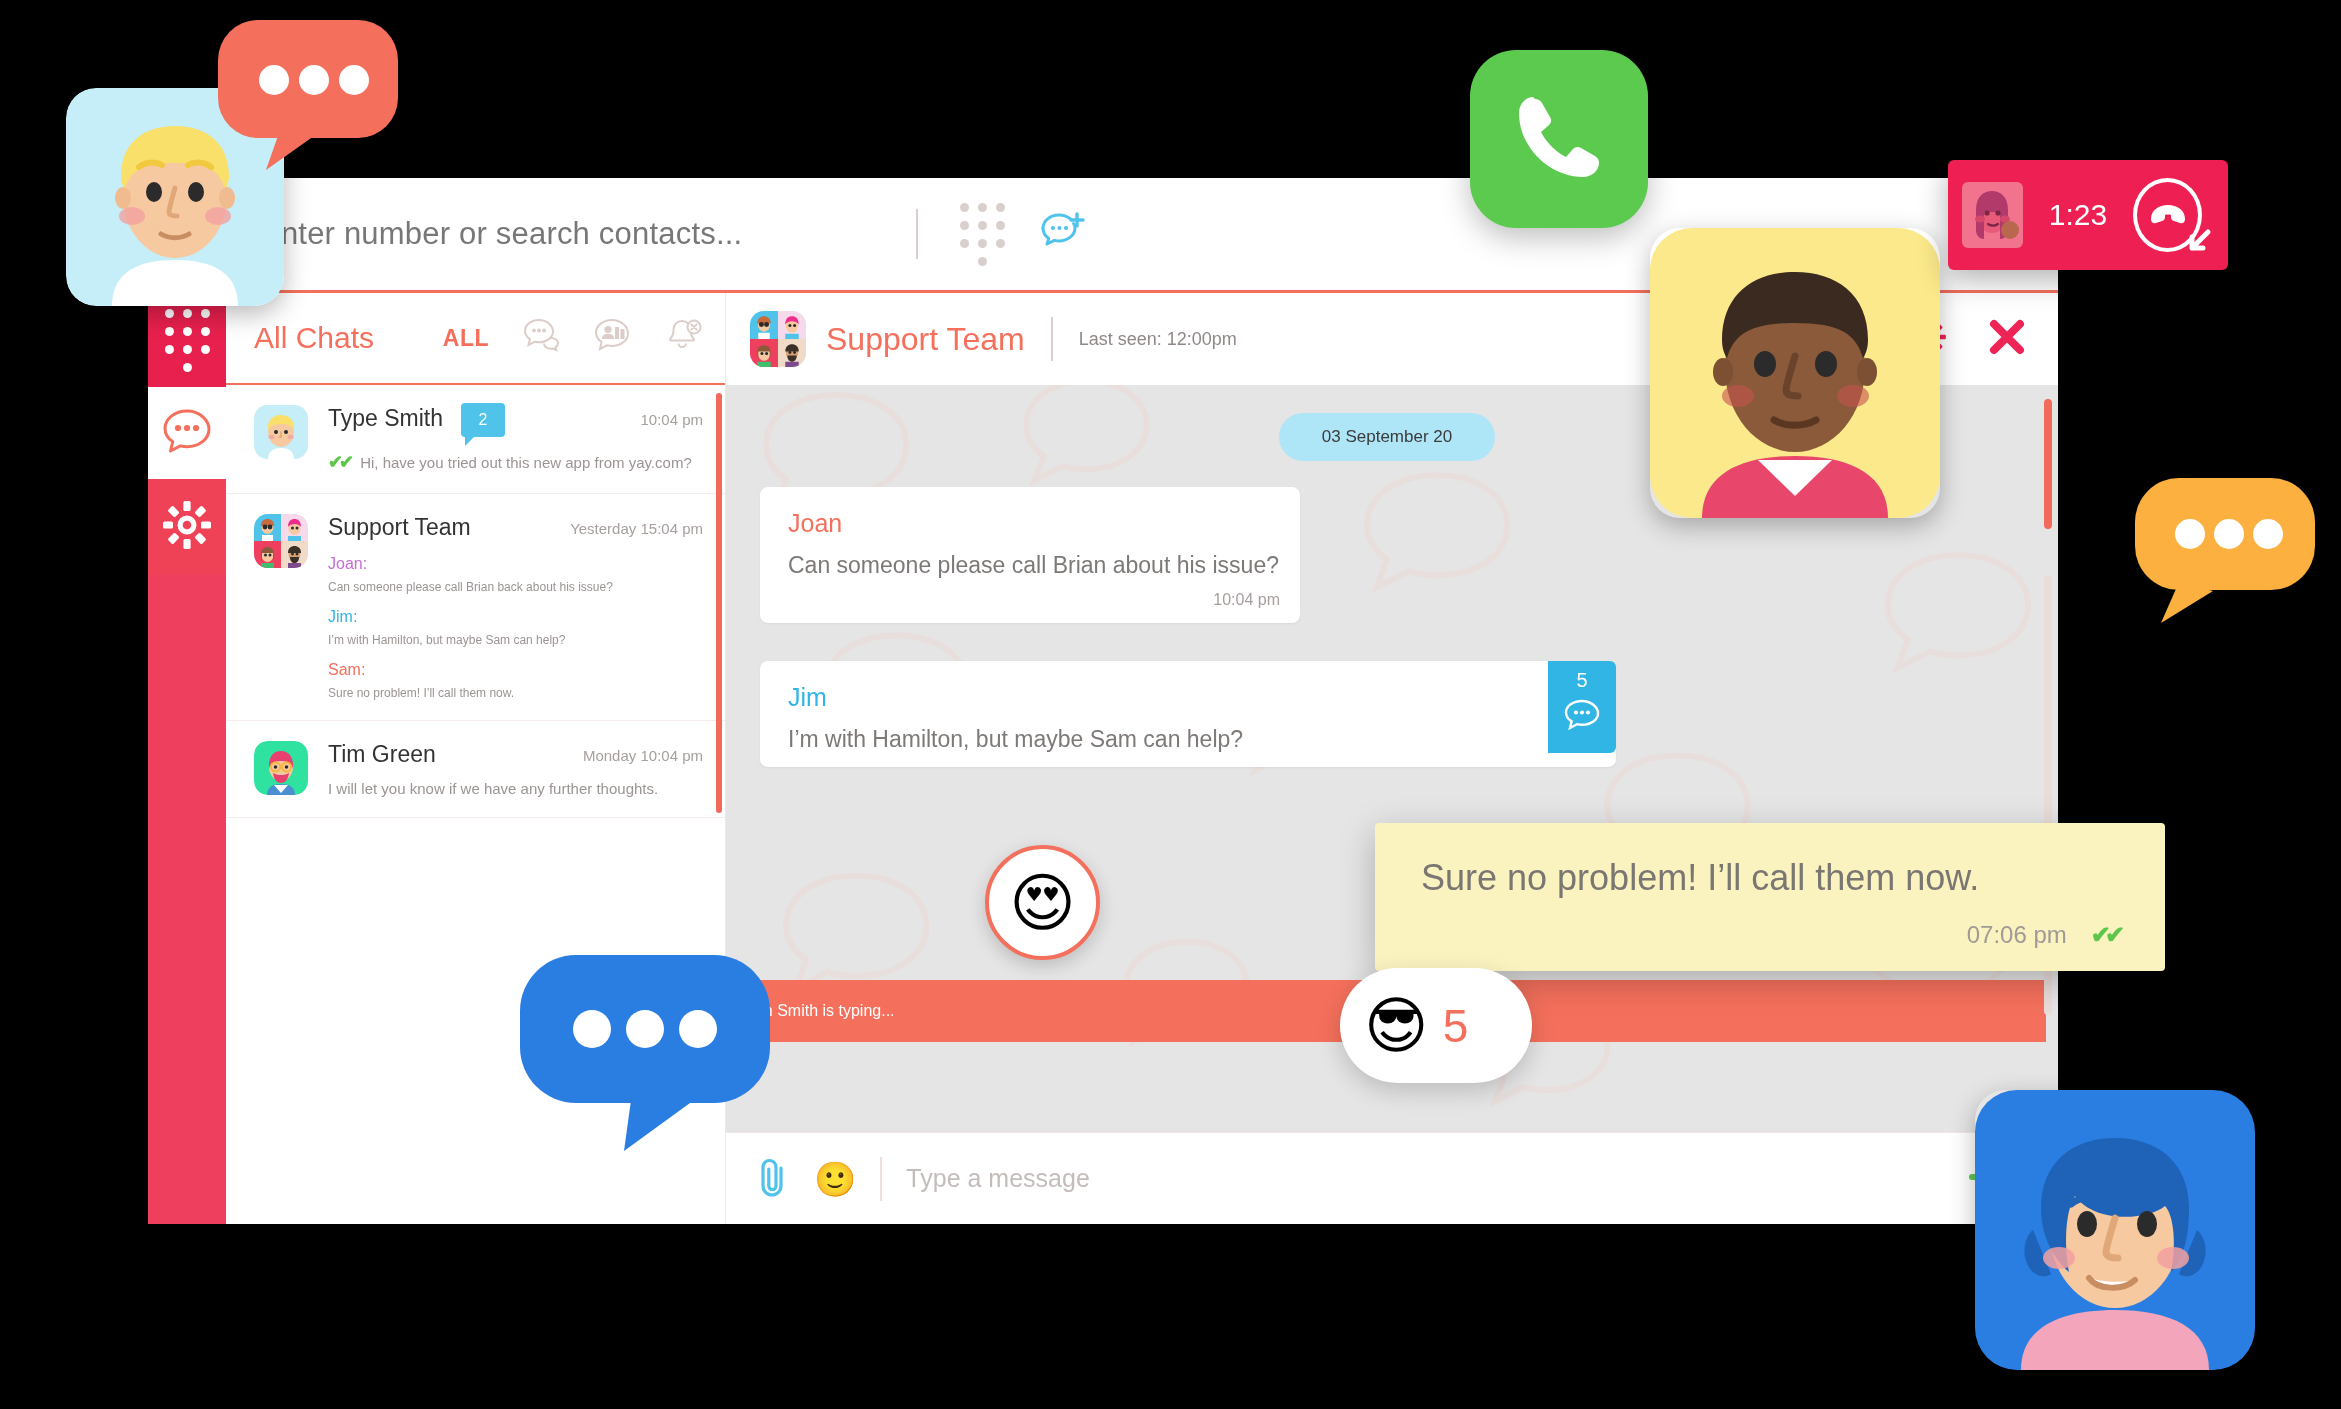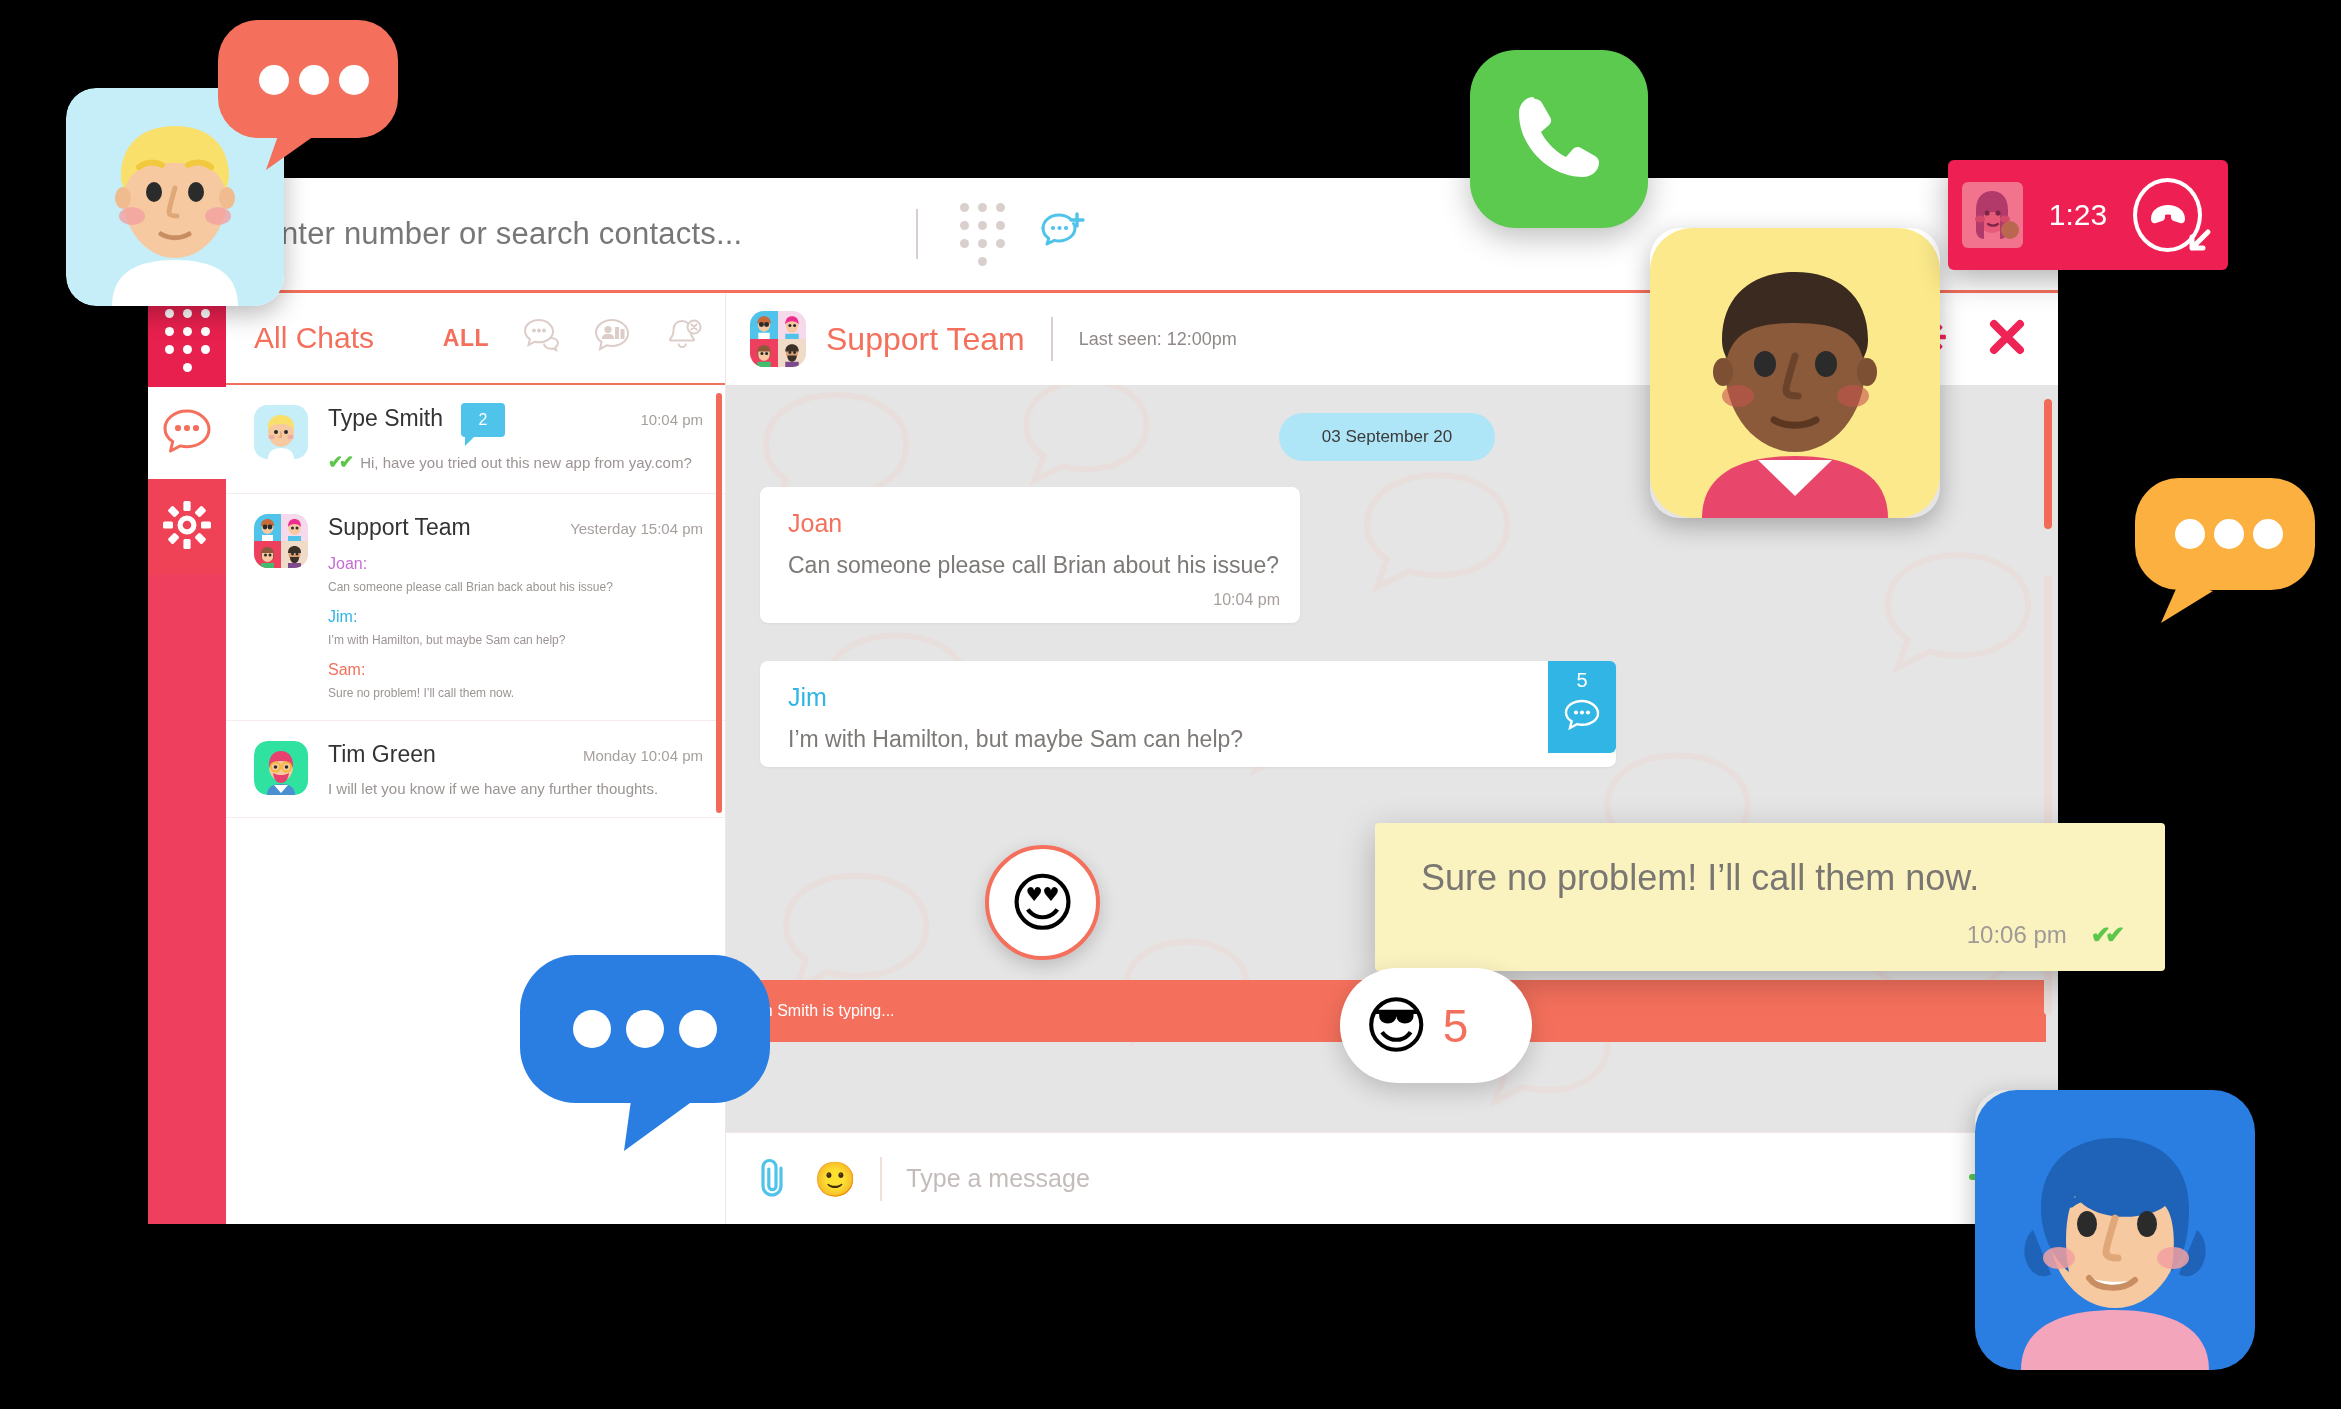--- a/index.html
+++ b/index.html
@@ -660,21 +660,21 @@
     </svg>
   </div>
 
   <div class="float circle-badge" style="left:985px; top:845px; width:115px; height:115px; border:4px solid #f4705c;">
     <span class="emoji-glyph" style="font-size:64px;line-height:1;">😍</span>
   </div>
 
   <div class="float yellow-msg" style="left:1375px; top:823px; width:790px;">
     <div class="t">Sure no problem! I’ll call them now.</div>
     <div class="m">
-      <span>10:06 pm</span>
+      <span>07:06 pm</span>
       <span style="color:#5ec64a; letter-spacing:-6px; font-weight:bold;">✔✔</span>
     </div>
   </div>
 
   <div class="float" style="left:1340px; top:968px; width:192px; height:115px; background:#fff; border-radius:58px; box-shadow:0 8px 24px rgba(0,0,0,.18); display:flex; align-items:center; gap:14px; padding-left:24px;">
     <span class="emoji-glyph" style="font-size:62px;line-height:1;">😎</span>
     <span style="font-size:46px;color:#f4705c;">5</span>
   </div>
 
   <div class="float" style="left:520px; top:955px;">

